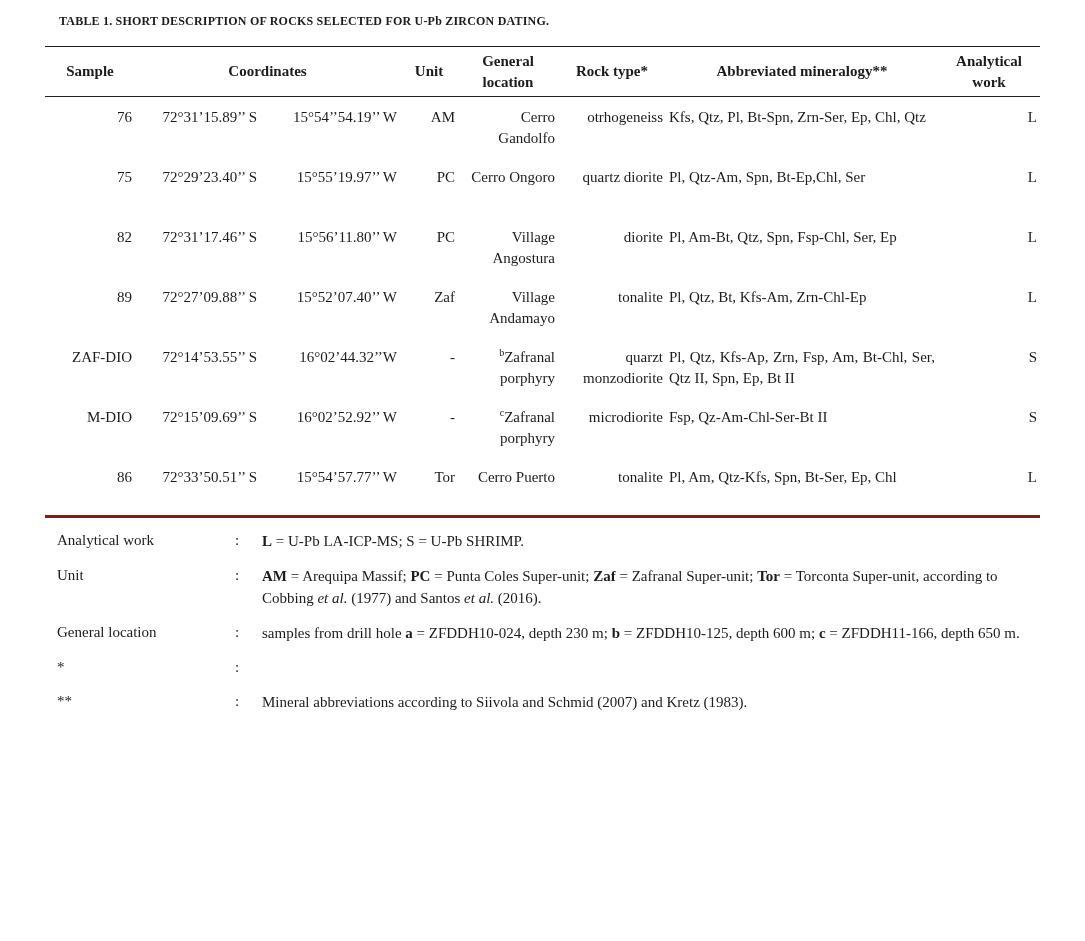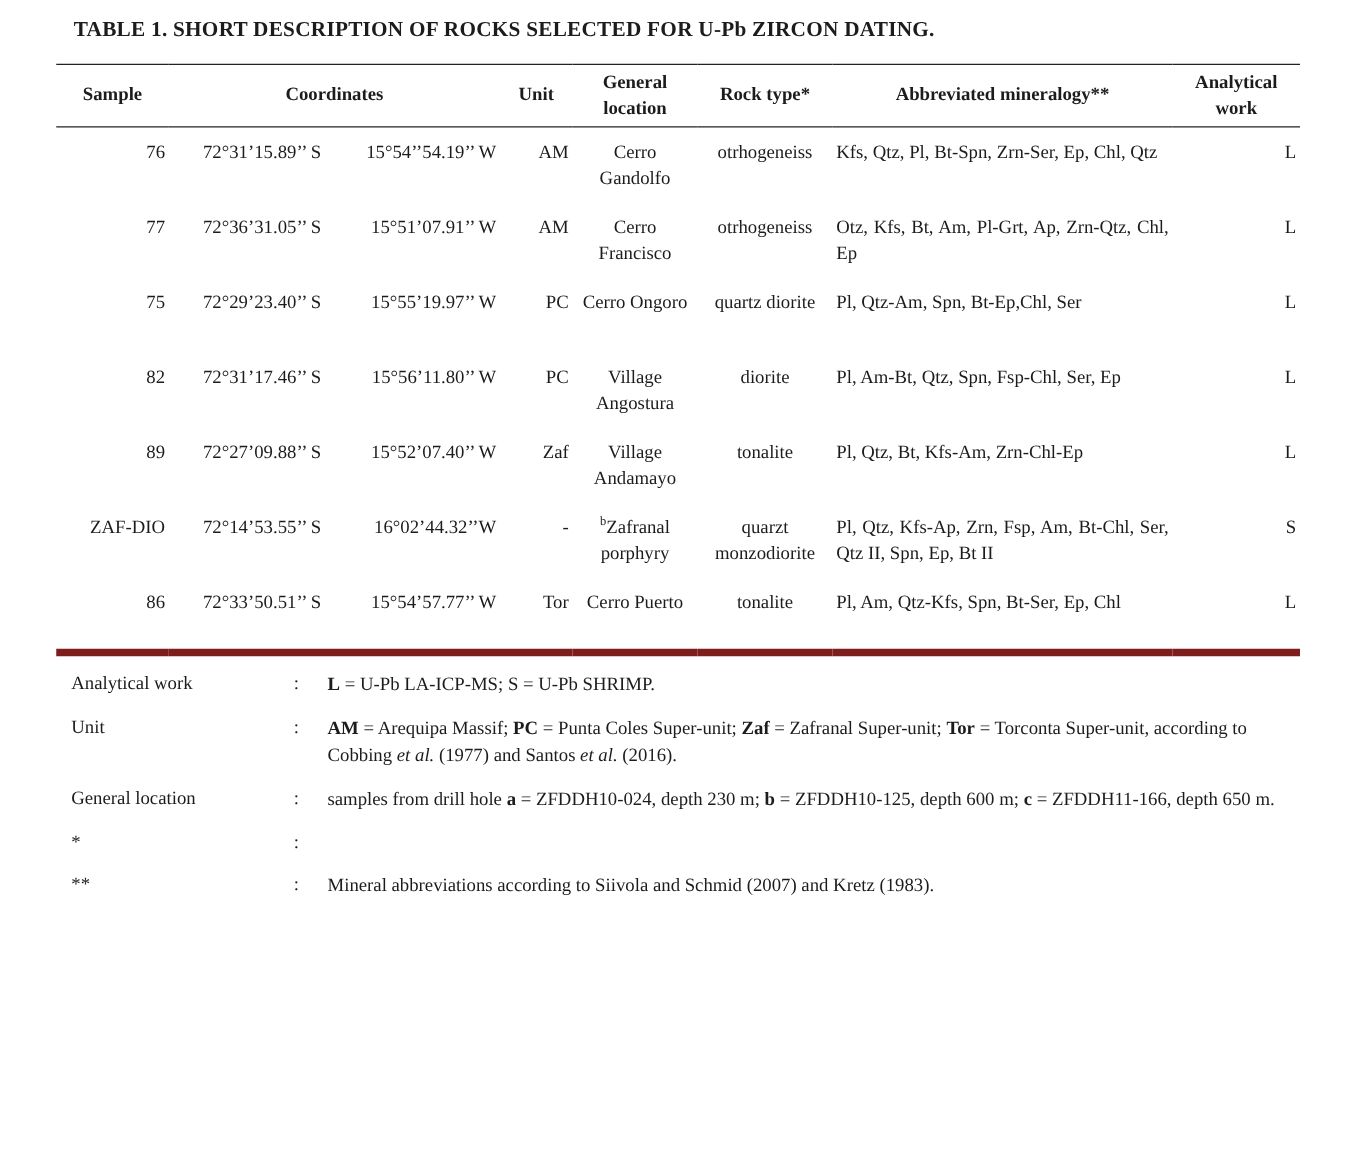--- a/index.html
+++ b/index.html
@@ -4,42 +4,42 @@
 <style>
   html,body{margin:0;padding:0;background:#ffffff;}
   body{
     width:1085px;height:941px;
     font-family:"Liberation Serif","DejaVu Serif",serif;
     color:#1c1c1c;
     -webkit-font-smoothing:antialiased;
   }
   .page{position:relative;width:995px;margin:0 auto;padding-top:10px;}
   .title{
-    font-weight:bold;font-size:17px;letter-spacing:.2px;
+    font-weight:bold;font-size:12px;letter-spacing:.2px;
     margin:4px 0 0 14px;
   }
   table.rock-table{
     width:995px;border-collapse:collapse;table-layout:fixed;
     margin-top:17px;font-size:15px;
   }
   table.rock-table thead tr{
     border-top:1.5px solid #222;border-bottom:1.5px solid #222;
     height:50px;
   }
   table.rock-table thead th{
     font-weight:bold;font-size:15px;vertical-align:middle;
     text-align:center;line-height:21px;padding:0 2px;
   }
   table.rock-table tbody tr{height:60px;}
-  table.rock-table tbody tr:last-child{border-bottom:6px solid #7f1d1d;}
+  table.rock-table tbody tr:last-child{border-bottom:3px solid #7f1d1d;}
   table.rock-table td{
     vertical-align:top;padding:10px 3px 0 3px;line-height:21px;
   }
   td.c-center{text-align:right;}
-  td.c-left{text-align:center;}
+  td.c-left{text-align:right;}
   td.c-just{text-align:justify;padding-right:10px;}
   sup.loc-sup{font-size:10px;line-height:0;}
   .footnotes{margin:12px 0 0 12px;font-size:15px;}
   .fn-row{display:flex;margin-bottom:13px;align-items:flex-start;}
   .fn-label{width:178px;flex:0 0 178px;line-height:21px;}
   .fn-colon{width:27px;flex:0 0 27px;line-height:21px;}
   .fn-text{flex:1;line-height:22px;}
   .fn-text b{font-weight:bold;}
   .fn-text i{font-style:italic;}
 </style>
@@ -77,30 +77,20 @@
           <td class="c-center">76</td>
           <td class="c-center">72°31’15.89’’ S</td>
           <td class="c-center">15°54’’54.19’’ W</td>
           <td class="c-center">AM</td>
           <td class="c-left">Cerro Gandolfo</td>
           <td class="c-left">otrhogeneiss</td>
           <td class="c-just">Kfs, Qtz, Pl, Bt-Spn, Zrn-Ser, Ep, Chl, Qtz</td>
           <td class="c-center">L</td>
         </tr>
         <tr>
-          <td class="c-center">77</td>
-          <td class="c-center">72°36’31.05’’ S</td>
-          <td class="c-center">15°51’07.91’’ W</td>
-          <td class="c-center">AM</td>
-          <td class="c-left">Cerro Francisco</td>
-          <td class="c-left">otrhogeneiss</td>
-          <td class="c-just">Otz, Kfs, Bt, Am, Pl-Grt, Ap, Zrn-Qtz, Chl, Ep</td>
-          <td class="c-center">L</td>
-        </tr>
-        <tr>
           <td class="c-center">75</td>
           <td class="c-center">72°29’23.40’’ S</td>
           <td class="c-center">15°55’19.97’’ W</td>
           <td class="c-center">PC</td>
           <td class="c-left">Cerro Ongoro</td>
           <td class="c-left">quartz diorite</td>
           <td class="c-just">Pl, Qtz-Am, Spn, Bt-Ep,Chl, Ser</td>
           <td class="c-center">L</td>
         </tr>
         <tr>
@@ -124,20 +114,30 @@
           <td class="c-center">L</td>
         </tr>
         <tr>
           <td class="c-center">ZAF-DIO</td>
           <td class="c-center">72°14’53.55’’ S</td>
           <td class="c-center">16°02’44.32’’W</td>
           <td class="c-center">-</td>
           <td class="c-left"><sup class="loc-sup">b</sup>Zafranal porphyry</td>
           <td class="c-left">quarzt monzodiorite</td>
           <td class="c-just">Pl, Qtz, Kfs-Ap, Zrn, Fsp, Am, Bt-Chl, Ser, Qtz II, Spn, Ep, Bt II</td>
+          <td class="c-center">S</td>
+        </tr>
+        <tr>
+          <td class="c-center">M-DIO</td>
+          <td class="c-center">72°15’09.69’’ S</td>
+          <td class="c-center">16°02’52.92’’ W</td>
+          <td class="c-center">-</td>
+          <td class="c-left"><sup class="loc-sup">c</sup>Zafranal porphyry</td>
+          <td class="c-left">microdiorite</td>
+          <td class="c-just">Fsp, Qz-Am-Chl-Ser-Bt II</td>
           <td class="c-center">S</td>
         </tr>
         <tr>
           <td class="c-center">86</td>
           <td class="c-center">72°33’50.51’’ S</td>
           <td class="c-center">15°54’57.77’’ W</td>
           <td class="c-center">Tor</td>
           <td class="c-left">Cerro Puerto</td>
           <td class="c-left">tonalite</td>
           <td class="c-just">Pl, Am, Qtz-Kfs, Spn, Bt-Ser, Ep, Chl</td>

